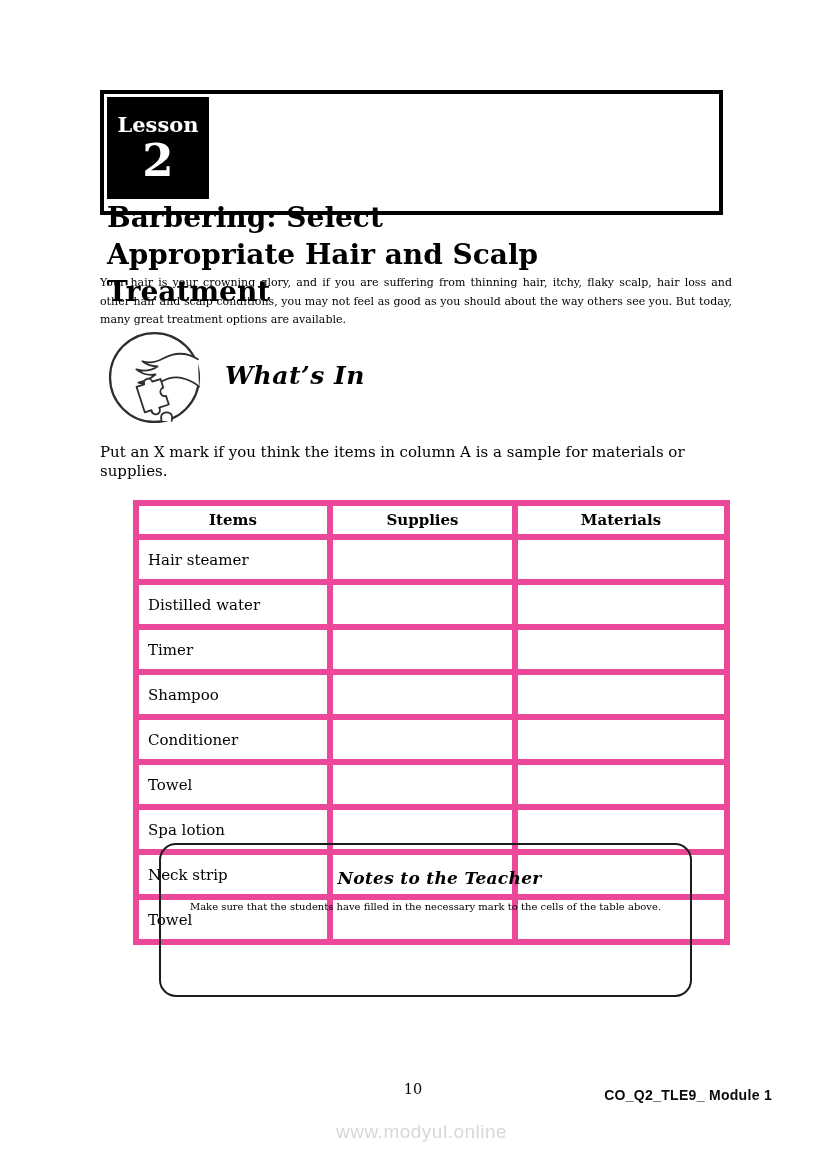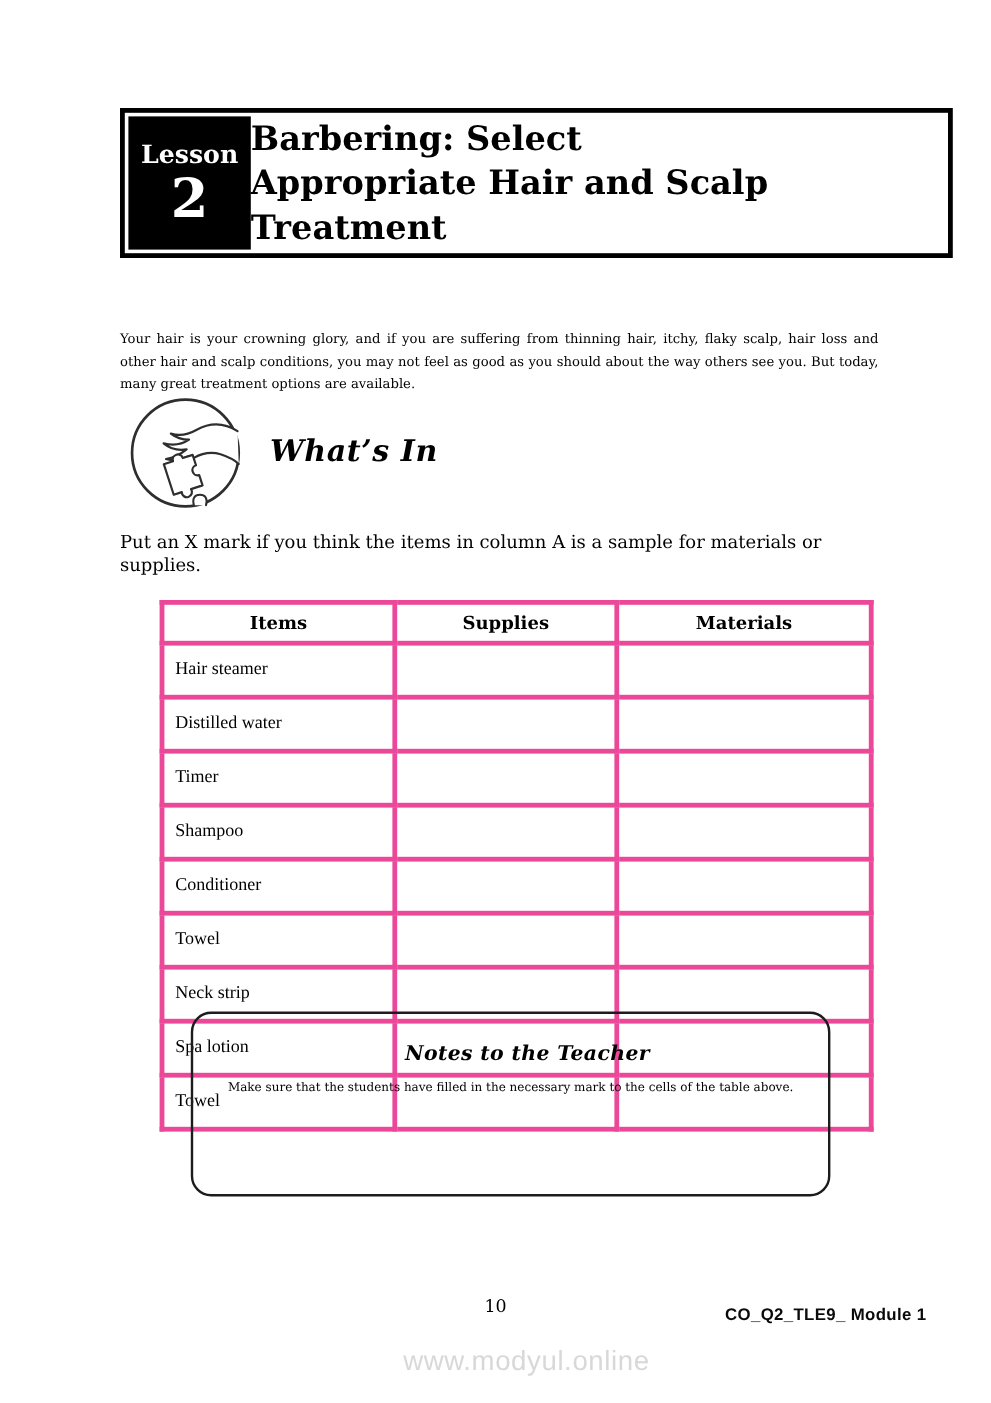--- a/index.html
+++ b/index.html
@@ -6,23 +6,23 @@
   .page{
     position:relative;
     width:826px;height:1169px;
     background:#ffffff;
     font-family:"DejaVu Serif","Liberation Serif",serif;
     color:#000;
     overflow:hidden;
   }
   
   .lesson-header{
-    position:absolute;left:100px;top:90px;width:694px;height:125px;
+    position:absolute;left:100px;top:90px;width:623px;height:125px;
     border:4px solid #000;background:#fff;
-    box-sizing:border-box;display:flex;padding:3px;
+    box-sizing:border-box;display:flex;padding:3px;flex-direction:column;
   }
   .lesson-badge{
     width:102px;flex:0 0 102px;background:#000;color:#fff;
     display:flex;flex-direction:column;align-items:center;justify-content:center;
   }
   .lesson-badge .lesson-word{font-size:21px;font-weight:bold;line-height:1.1;}
   .lesson-badge .lesson-num{font-size:45px;font-weight:bold;line-height:1.0;margin-top:2px;}
   .lesson-title{
     padding-left:0;padding-top:0px;
     font-size:28px;line-height:37px;font-weight:bold;color:#000;
@@ -44,30 +44,30 @@
     position:absolute;left:100px;top:443px;width:606px;
     font-size:15px;line-height:19px;
   }
   
   .supplies-table{
     position:absolute;left:133px;top:500px;width:591px;
     border-collapse:collapse;table-layout:fixed;
     font-size:15px;
   }
   .supplies-table th,.supplies-table td{
-    border:4px solid #ec4899;
+    border:6px solid #ec4899;
     box-sizing:border-box;
   }
   .supplies-table{border:1px solid #4d4d4d;}
   .supplies-table th{
     height:34px;font-weight:bold;text-align:center;vertical-align:middle;
     font-size:15px;
   }
   .supplies-table td{
-    height:45px;vertical-align:middle;padding-left:9px;font-family:Liberation Serif, serif;
+    height:45px;vertical-align:middle;padding-left:9px;
   }
   
   .notes-box{
     position:absolute;left:159px;top:843px;width:533px;height:154px;
     border:2px solid #1c1c1c;border-radius:17px;box-sizing:border-box;
     text-align:center;
   }
   .notes-title{
     margin-top:23px;font-size:17px;font-weight:bold;font-style:italic;
     letter-spacing:0.3px;
@@ -83,21 +83,21 @@
     font-size:14.5px;
   }
   .module-code{
     position:absolute;right:54px;top:1087px;
     font-family:"Liberation Sans","DejaVu Sans",sans-serif;
     font-weight:bold;font-size:14px;letter-spacing:0.3px;color:#0a0a0a;
   }
   .watermark{
     position:absolute;left:336px;top:1121px;
     font-family:"Liberation Sans","DejaVu Sans",sans-serif;
-    font-size:23px;color:#d8d8d8;letter-spacing:0.5px;
+    font-size:19px;color:#d8d8d8;letter-spacing:0.5px;
   }
 </style>
 </head>
 <body>
 
 <div class="page">
 
   <div class="lesson-header">
     <div class="lesson-badge">
       <div class="lesson-word">Lesson</div>
@@ -164,26 +164,26 @@
         <td>Conditioner</td>
         <td></td>
         <td></td>
       </tr>
       <tr>
         <td>Towel</td>
         <td></td>
         <td></td>
       </tr>
       <tr>
+        <td>Spa lotion</td>
+        <td></td>
+        <td></td>
+      </tr>
+      <tr>
         <td>Neck strip</td>
-        <td></td>
-        <td></td>
-      </tr>
-      <tr>
-        <td>Spa lotion</td>
         <td></td>
         <td></td>
       </tr>
       <tr>
         <td>Towel</td>
         <td></td>
         <td></td>
       </tr>
     </tbody>
   </table>

